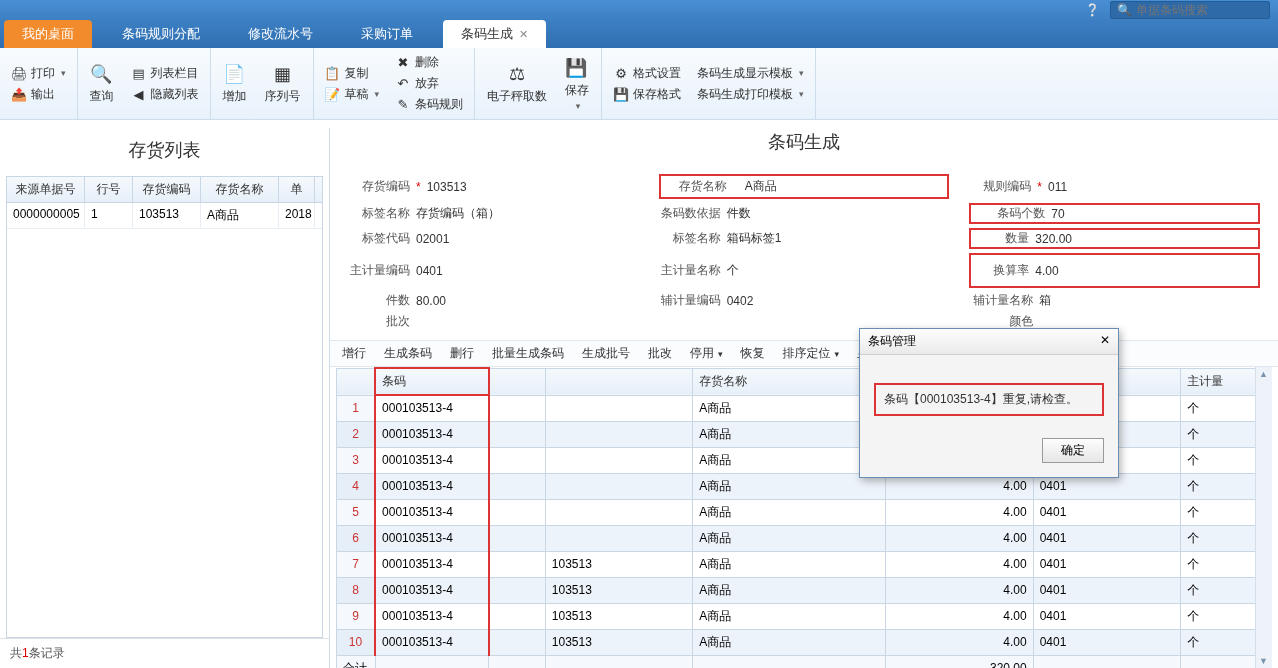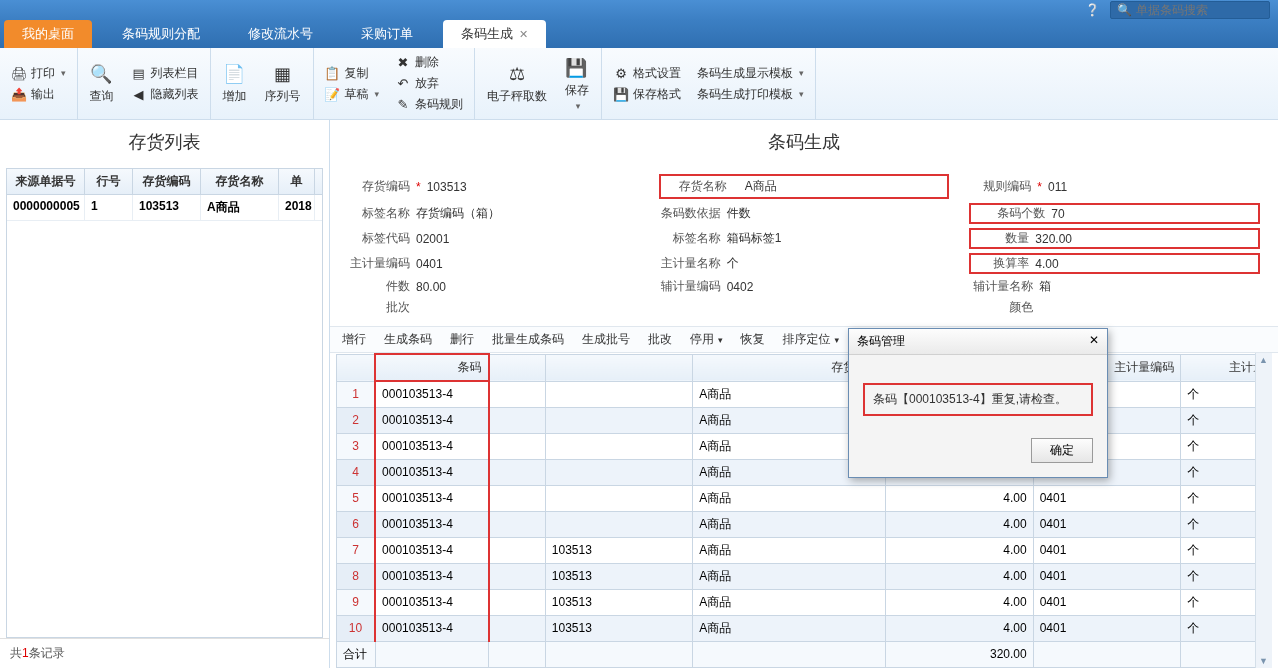--- a/index.html
+++ b/index.html
@@ -17,26 +17,26 @@
 .ribbon { height: 72px; background: linear-gradient(#f8fbfe,#e8f2fb); border-bottom: 1px solid #cdddec; display: flex; }
 .ribbon-group { border-right: 1px solid #cdddec; padding: 4px 8px; display: flex; gap: 10px; align-items: center; }
 .ribbon-btn { display: flex; flex-direction: column; align-items: center; gap: 2px; cursor: pointer; padding: 2px 4px; font-size: 12px; color: #333; }
 .ribbon-btn.sm { flex-direction: row; gap: 4px; padding: 1px 3px; }
 .ribbon-icon { width: 24px; height: 24px; display: inline-flex; align-items: center; justify-content: center; font-size: 18px; }
 .ribbon-icon.sm { width: 16px; height: 16px; font-size: 13px; }
 .ribbon-col { display: flex; flex-direction: column; gap: 2px; }
 .caret { font-size: 9px; color: #666; margin-left: 2px; }
 
 .workspace { display: flex; height: calc(100vh - 120px); }
-.left-panel { width: 330px; border-right: 1px solid #cdddec; display: flex; flex-direction: column; }
+.left-panel { width: 330px; border-right: 1px solid #cdddec; display: flex; flex-direction: column; margin-top: 8px; }
 .right-panel { flex: 1; display: flex; flex-direction: column; overflow: hidden; }
 
 .panel-title { text-align: center; font-size: 18px; font-weight: 400; padding: 10px 0 14px; color: #333; }
 
-.grid { border: 1px solid #c9d6e3; margin: 0 6px; flex: 1; display: flex; flex-direction: column; overflow: hidden; font-weight: bold; }
+.grid { border: 1px solid #c9d6e3; margin: 0 6px; flex: 1; display: flex; flex-direction: column; overflow: hidden; }
 .grid-header { display: flex; background: linear-gradient(#f5f9fd,#e6eff8); border-bottom: 1px solid #c9d6e3; }
 .grid-header .cell { padding: 4px 6px; border-right: 1px solid #c9d6e3; color: #333; text-align: center; }
 .grid-body { flex: 1; overflow: auto; }
 .grid-row { display: flex; border-bottom: 1px solid #e8eef4; }
 .grid-row .cell { padding: 4px 6px; border-right: 1px solid #e8eef4; }
 .left-footer { padding: 6px 10px; border-top: 1px solid #e0e0e0; color: #555; font-size: 12px; }
 .left-footer .cnt { color: #d00; }
 
 .form-area { padding: 6px 18px 10px; display: grid; grid-template-columns: 1fr 1fr 1fr; column-gap: 20px; row-gap: 4px; }
 .form-row { display: flex; align-items: center; gap: 6px; }
@@ -44,33 +44,33 @@
 .form-row .req { color: #d00; }
 .form-row .val { color: #333; }
 .hl-red-tight { border: 2px solid #d33; }
 
 .toolbar2 { display: flex; gap: 18px; padding: 4px 12px; border-top: 1px solid #e0e7ee; border-bottom: 1px solid #e0e7ee; background: #fafcfe; align-items: center; }
 .toolbar2 span { cursor: pointer; color: #333; display: flex; align-items: center; gap: 2px; }
 
 .data-grid-wrap { flex: 1; overflow: auto; margin: 0 6px; position: relative; }
 .data-grid { border-collapse: collapse; width: 100%; table-layout: fixed; }
 .data-grid th, .data-grid td { border: 1px solid #c9d6e3; padding: 4px 6px; font-size: 12px; font-weight: normal; }
-.data-grid th { background: linear-gradient(#f5f9fd,#e6eff8); text-align: right; color: #333; margin-left: 32px; }
+.data-grid th { background: linear-gradient(#f5f9fd,#e6eff8); text-align: left; color: #333; margin-left: 32px; }
 .data-grid td.idx { text-align: center; color: #c33; background: #f5f9fd; }
 .data-grid tr.alt td { background: #edf3fa; }
 .data-grid tr.alt td.idx { background: #e6eef7; }
 .data-grid td.num { text-align: right; }
 .barcode-col-header { border: 2px solid #d33 !important; }
 .barcode-cell { }
 .barcode-outline td.barcode-cell { border-left: 2px solid #d33; border-right: 2px solid #d33; }
 .barcode-outline:first-of-type td.barcode-cell { border-top: 2px solid #d33; }
 .footer-row td { background: #f5f9fd; font-weight: 500; }
 
 
-.modal { position: absolute; top: 208px; left: 518px; width: 260px; background: #f4f4f4; border: 1px solid #6a8db3; box-shadow: 2px 3px 8px rgba(0,0,0,.3); z-index: 100; }
+.modal { position: absolute; top: 208px; left: 529px; width: 260px; background: #f4f4f4; border: 1px solid #6a8db3; box-shadow: 2px 3px 8px rgba(0,0,0,.3); z-index: 100; }
 .modal-title { display: flex; justify-content: space-between; padding: 4px 8px; background: linear-gradient(#fdfdfd,#eaeaea); border-bottom: 1px solid #d0d0d0; font-size: 12px; }
 .modal-title .x { cursor: pointer; }
 .modal-body { padding: 28px 14px 12px; }
 .modal-msg { border: 2px solid #d33; padding: 6px 8px; color: #333; }
 .modal-foot { display: flex; justify-content: flex-end; padding: 10px 14px 14px; }
 .modal-foot button { padding: 3px 18px; background: linear-gradient(#fdfdfd,#e6e6e6); border: 1px solid #9a9a9a; cursor: pointer; font-size: 12px; }
 
 .vr-scroll { position: absolute; right: 0; top: 0; width: 17px; height: 100%; background: #eef3f9; border-left: 1px solid #d4dfe9; }
 .vr-scroll::before { content: "▲"; position: absolute; top: 2px; left: 3px; font-size: 9px; color: #7a94ae; }
 .vr-scroll::after { content: "▼"; position: absolute; bottom: 2px; left: 3px; font-size: 9px; color: #7a94ae; }
@@ -271,21 +271,21 @@
         </div>
 
       <div class="form-row">
           <span class="lbl">主计量编码</span>
           <span class="val">0401</span>
         </div>
       <div class="form-row">
           <span class="lbl">主计量名称</span>
           <span class="val">个</span>
         </div>
-      <div class="form-row hl-red-tight" style="padding:0 4px">
+      <div class="form-row hl-red-tight" style="padding:7px 4px">
           <span class="lbl" style="width:54px">换算率</span>
           <span class="val">4.00</span>
         </div>
 
       <div class="form-row">
           <span class="lbl">件数</span>
           <span class="val">80.00</span>
         </div>
       <div class="form-row">
           <span class="lbl">辅计量编码</span>

